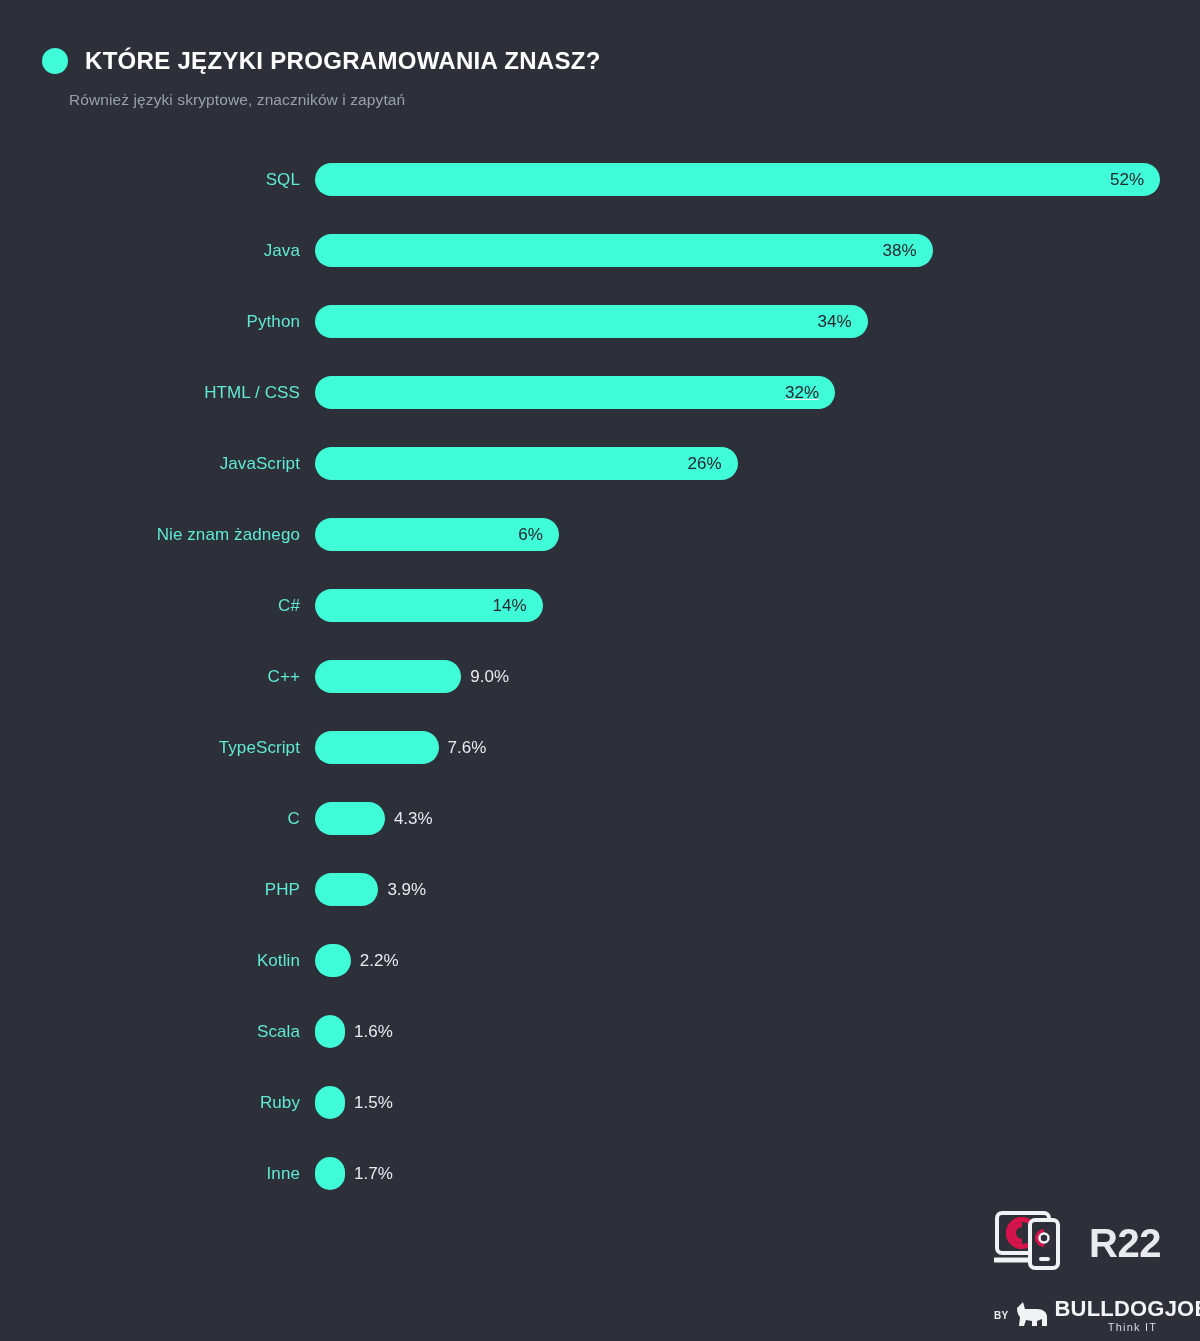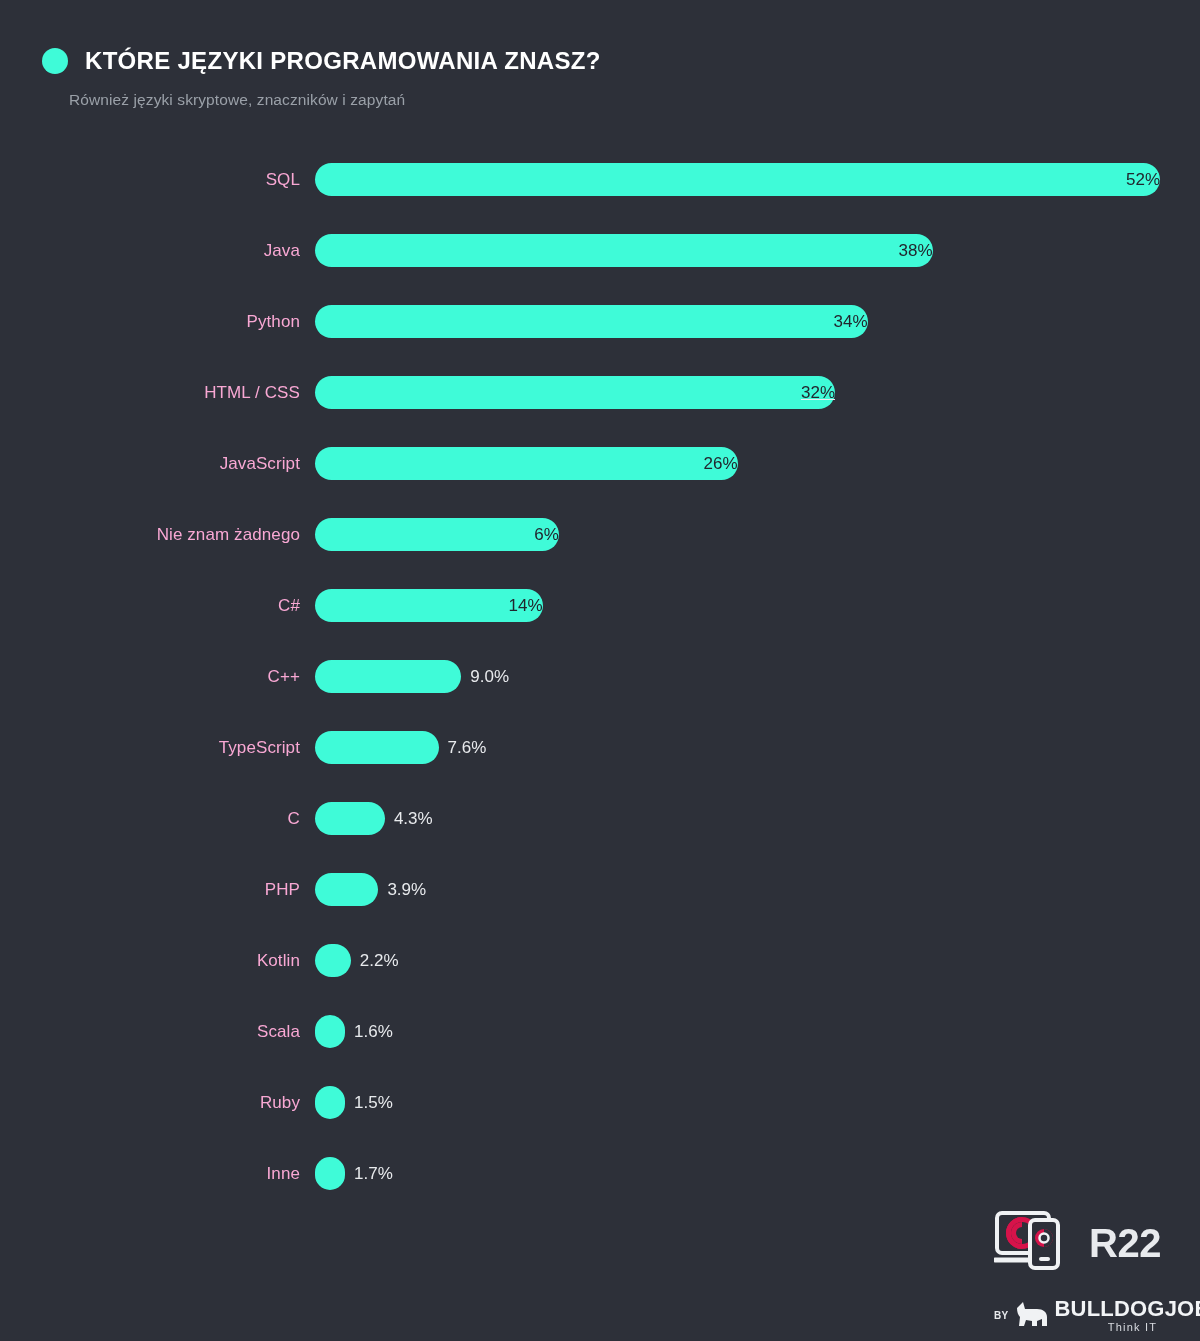--- a/index.html
+++ b/index.html
@@ -66,21 +66,21 @@
     height: 71px;
     display: flex;
     align-items: center;
   }
   .row-label {
     position: absolute;
     left: 0;
     width: 300px;
     text-align: right;
     font-size: 17px;
-    color: #f9a8d4;
+    color: #5eead4;
     letter-spacing: 0.1px;
     white-space: nowrap;
   }
   .bar-wrap {
     position: absolute;
     left: 315px;
     right: 0;
     height: 33px;
     display: flex;
     align-items: center;
@@ -91,21 +91,21 @@
     background: #3ffbd8;
     border-radius: 17px;
     display: flex;
     align-items: center;
     justify-content: flex-end;
     flex: 0 0 auto;
   }
   .bar-value-in {
     font-size: 17px;
     color: #22262e;
-    padding-right: 0;
+    padding-right: 16px;
     white-space: nowrap;
   }
   .bar-value-out {
     font-size: 17px;
     color: #e8eaed;
     margin-left: 9px;
     white-space: nowrap;
   }
 
   

